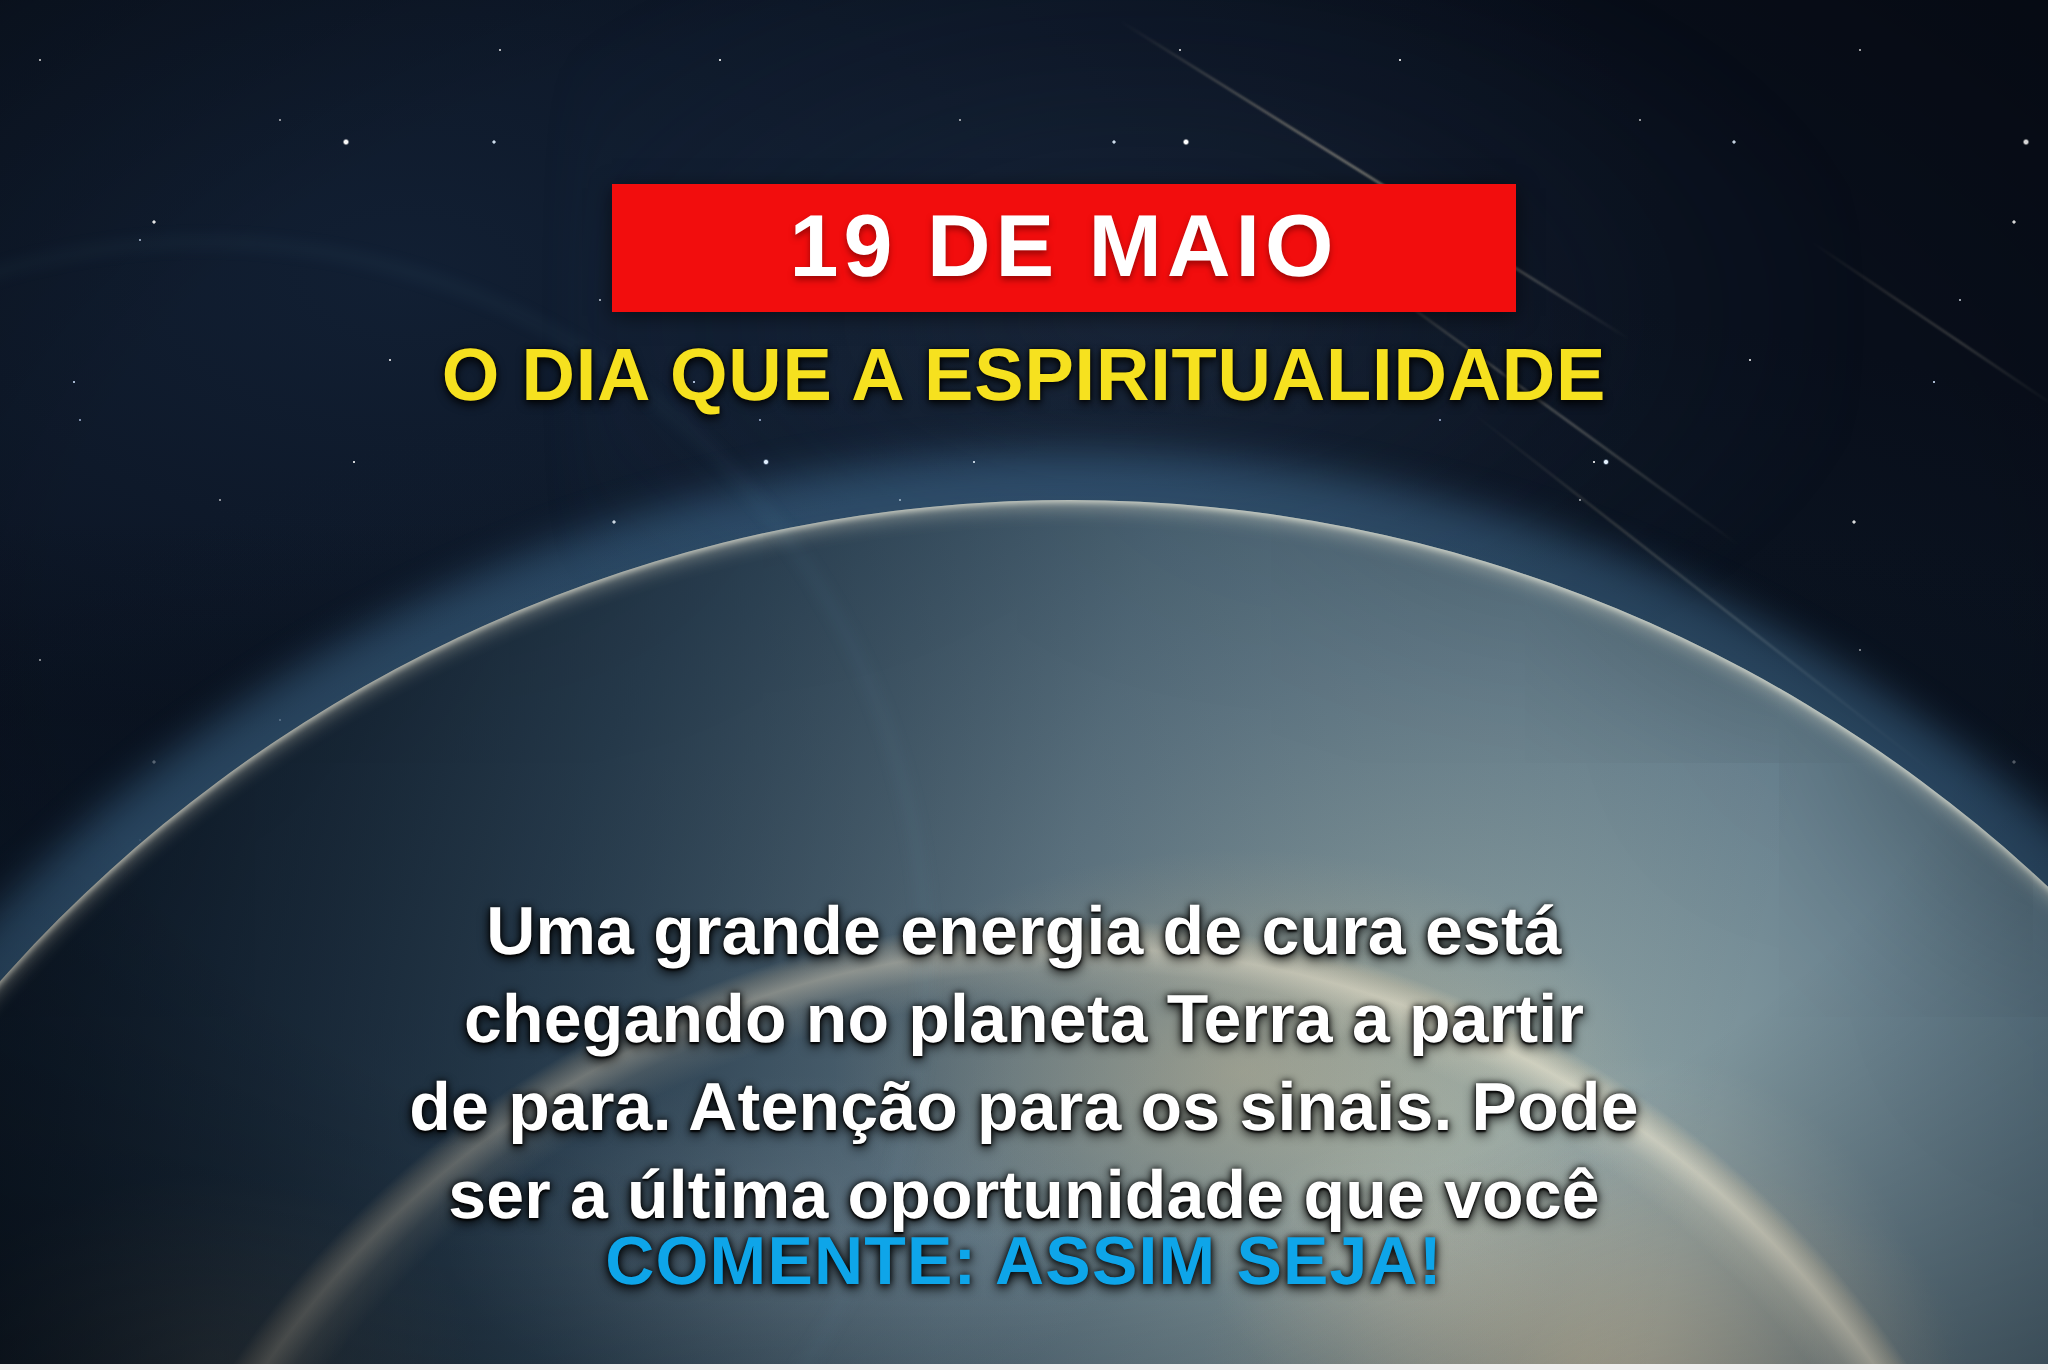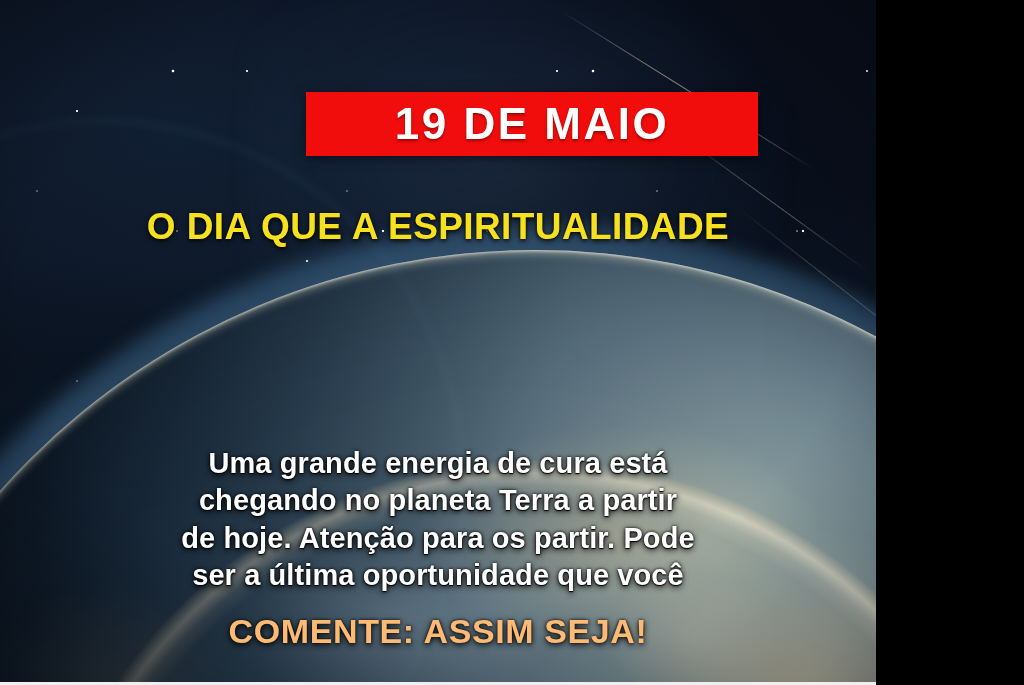--- a/index.html
+++ b/index.html
@@ -2,21 +2,21 @@
 <html><head>
 <meta charset="utf-8">
 <style>
   html, body {
     margin: 0;
     padding: 0;
     background: #000;
   }
   #poster {
     position: relative;
-    width: 876px;
+    width: 1024px;
     height: 685px;
     overflow: hidden;
     background: #060a14;
     font-family: "Liberation Sans", sans-serif;
     user-select: none;
   }
 
   
   .space-base {
     position: absolute;
@@ -205,45 +205,44 @@
     left: 0; right: 0;
     top: 166px;
     text-align: center;
     color: #f6e11f;
     font-size: 37px;
     font-weight: bold;
     line-height: 1.17;
     letter-spacing: 0.4px;
     text-shadow: 0 2px 5px rgba(0,0,0,0.85), 0 0 2px rgba(0,0,0,0.9);
     padding: 0 40px;
-    margin-top: 39px;
   }
   .headline .hl-line { display: block; }
 
   .body-copy {
     position: absolute;
     left: 0; right: 0;
     top: 445px;
     text-align: center;
     color: #ffffff;
-    font-size: 29px;
+    font-size: 34px;
     font-weight: bold;
     line-height: 1.29;
     letter-spacing: 0.1px;
     text-shadow: 0 2px 6px rgba(0,0,0,0.95), 0 0 3px rgba(0,0,0,0.9), 0 1px 1px rgba(0,0,0,0.9);
     padding: 0 56px;
   }
   .body-copy .bc-line { display: block; }
 
   .cta {
     position: absolute;
     left: 0; right: 0;
     top: 614px;
     text-align: center;
-    color: #fdba74;
+    color: #0ea5e9;
     font-size: 34px;
     font-weight: bold;
     letter-spacing: 0.6px;
     line-height: 1;
     text-shadow: 0 2px 6px rgba(0,0,0,0.95), 0 0 3px rgba(0,0,0,0.85);
   }
 
   .bottom-edge {
     position: absolute;
     left: 0; right: 0; bottom: 0;
@@ -289,21 +288,21 @@
       <span class="date-text">19 DE MAIO</span>
     </div>
 
     <div class="headline">
       <span class="hl-line">O DIA QUE A ESPIRITUALIDADE</span>
     </div>
 
     <div class="body-copy">
       <span class="bc-line">Uma grande energia de cura está</span>
       <span class="bc-line">chegando no planeta Terra a partir</span>
-      <span class="bc-line">de hoje. Atenção para os partir. Pode</span>
+      <span class="bc-line">de para. Atenção para os sinais. Pode</span>
       <span class="bc-line">ser a última oportunidade que você</span>
     </div>
 
     <div class="cta">COMENTE: ASSIM SEJA!</div>
 
   </div>
 
   <div class="bottom-edge"></div>
 </div>
 

